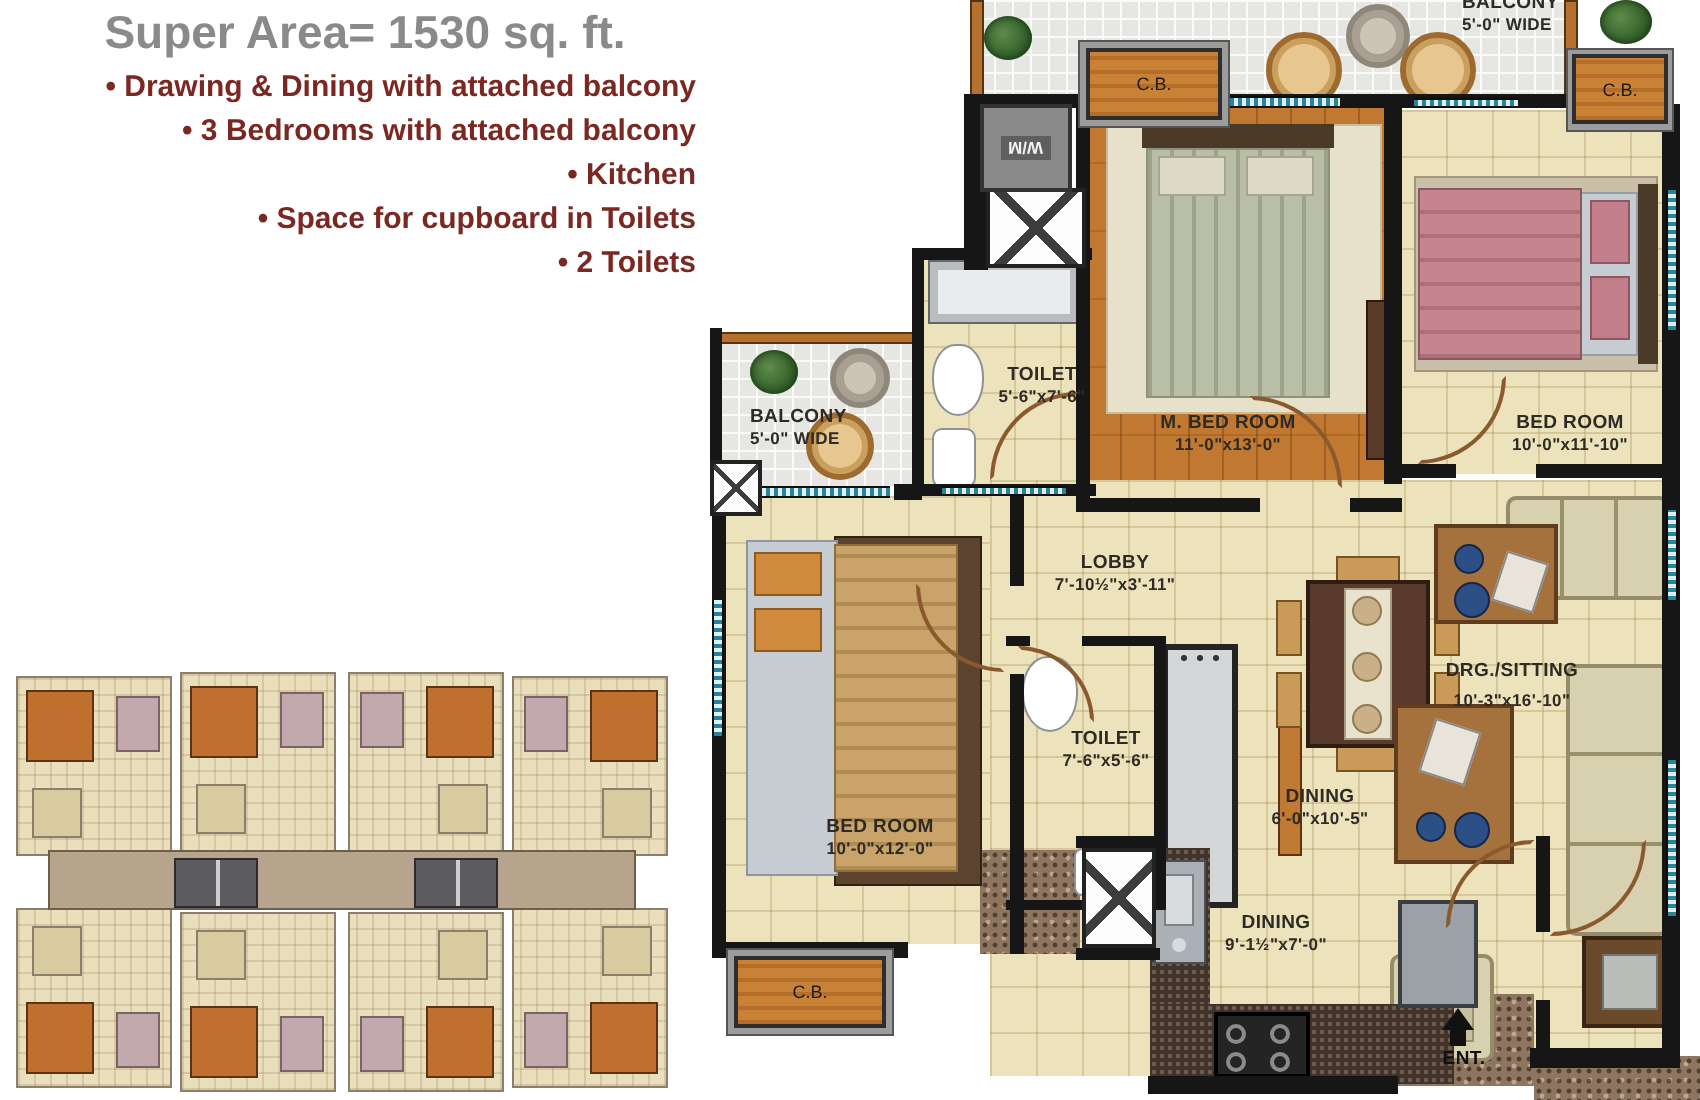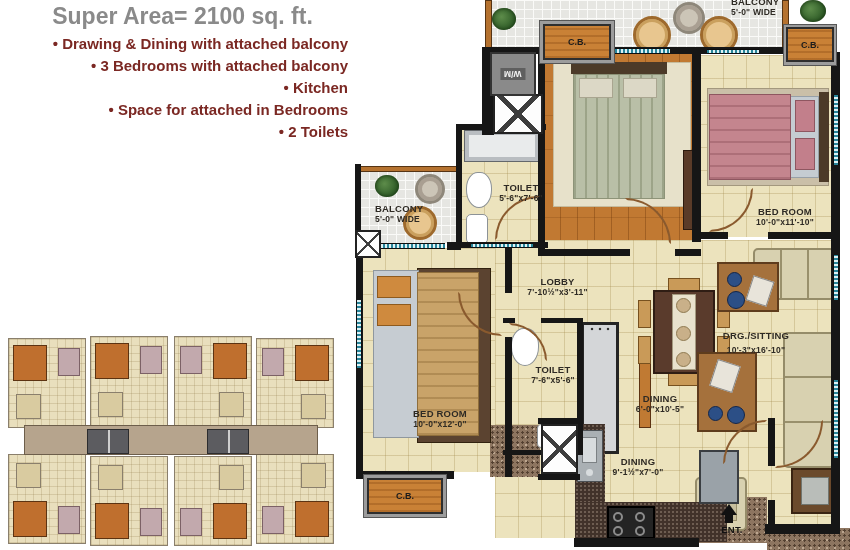--- a/index.html
+++ b/index.html
@@ -39,46 +39,46 @@
   .winv{background:repeating-linear-gradient(0deg,#27859a 0 2px,#ddf1f4 2px 4px);border-left:1px solid #0e0e0e;border-right:1px solid #0e0e0e}
   .spk{background:#8d7560;background-image:radial-gradient(rgba(35,20,10,.55) 1px,transparent 1.4px),
        radial-gradient(rgba(235,215,190,.5) 1px,transparent 1.4px);background-size:5px 5px,8px 8px}
   .cnt{background:#41322a;background-image:radial-gradient(rgba(225,205,185,.28) 1px,transparent 1.3px);background-size:4px 4px}
   .xbox{background-color:#fdfdfd;border:2px solid #222;
         background-image:linear-gradient(45deg,transparent 46%,#3d3d3d 46% 54%,transparent 54%),
                          linear-gradient(135deg,transparent 46%,#3d3d3d 46% 54%,transparent 54%)}
   .cbf{background:#9c9c9c;border:1px solid #565656}
   .cb{background:#c98136;background-image:repeating-linear-gradient(0deg,rgba(120,60,10,.28) 0 2px,transparent 2px 7px);
       border:2px solid #2e2e2e;display:flex;align-items:center;justify-content:center;
-      font-size:9px;font-weight:bold;color:#1c1c1c}
+      font-size:9px;font-weight:normal;color:#1c1c1c}
   .lbl{font-size:9.5px;line-height:11px;font-weight:bold;color:#2e2a24;text-align:center;letter-spacing:.2px}
   .lbl .d{font-size:8.5px}
   .arc{border:2px solid #8a5a2e;border-color:transparent transparent #8a5a2e #8a5a2e;border-radius:0 0 0 100%}
   .plant{border-radius:50%;background:radial-gradient(circle at 40% 40%,#5d8c4a,#2d5a26 72%);box-shadow:inset 0 0 4px #17310f}
   .rchair{border-radius:50%;background:#e8c68f;border:3px solid #9e6a2d;box-shadow:inset 0 0 0 3px #caa05e}
   .rtable{border-radius:50%;background:#ccc5b7;border:3px solid #8e877a;box-shadow:inset 0 0 0 4px #a99f92}
   .sofa{background:#d8d1b0;border:2px solid #958c69;border-radius:5px}
   .ct{background:#a5713c;border:2px solid #5e3c1d}
   .ct b{position:absolute;border-radius:50%;background:#2c4f86;border:1px solid #13264a}
   .ct i{position:absolute;background:#e8e4da;border:1px solid #888;transform:rotate(18deg)}
   .wmbox{background:#8a8a8a;border:2px solid #333;display:flex;align-items:center;justify-content:center}
   .wmbox span{transform:rotate(180deg);color:#f2f2f2;background:#5f5f5f;padding:1px 4px;font-size:8.5px;font-weight:bold}
   .fix{background:#fff;border:1.5px solid #8c9296}
 </style>
 </head>
 <body>
 
 <div id="stage">
 
-  <div class="abs" id="title">Super Area= 2100 sq. ft.</div>
+  <div class="abs" id="title">Super Area= 1530 sq. ft.</div>
   <ul class="abs" id="features">
     <li>• Drawing &amp; Dining with attached balcony</li>
     <li>• 3 Bedrooms with attached balcony</li>
     <li>• Kitchen</li>
-    <li>• Space for attached in Bedrooms</li>
+    <li>• Space for cupboard in Toilets</li>
     <li>• 2 Toilets</li>
   </ul>
 
   <div class="abs" id="cluster">
     <div class="cu" style="left:0px;top:2px">
         <b class="o"></b>
         <b class="g"></b>
         <b class="k"></b>
       </div>
     <div class="cu" style="left:82px;top:0px">
@@ -315,20 +315,24 @@
     </div>
 
     <div class="abs lbl" style="left:376px;top:-4px;width:62px;text-align:left">
       <div>BALCONY</div>
       <div class="d">5'-0" WIDE</div>
     </div>
     <div class="abs lbl" style="left:20px;top:203px;width:70px;text-align:left">
       <div>BALCONY</div>
       <div class="d">5'-0" WIDE</div>
     </div>
+    <div class="abs lbl" style="left:195px;top:206px;width:128px">
+      <div>M. BED ROOM</div>
+      <div class="d">11'-0"x13'-0"</div>
+    </div>
     <div class="abs lbl" style="left:368px;top:206px;width:124px">
       <div>BED ROOM</div>
       <div class="d">10'-0"x11'-10"</div>
     </div>
     <div class="abs lbl" style="left:126px;top:182px;width:80px">
       <div>TOILET</div>
       <div class="d">5'-6"x7'-6"</div>
     </div>
     <div class="abs lbl" style="left:150px;top:276px;width:105px">
       <div>LOBBY</div>

